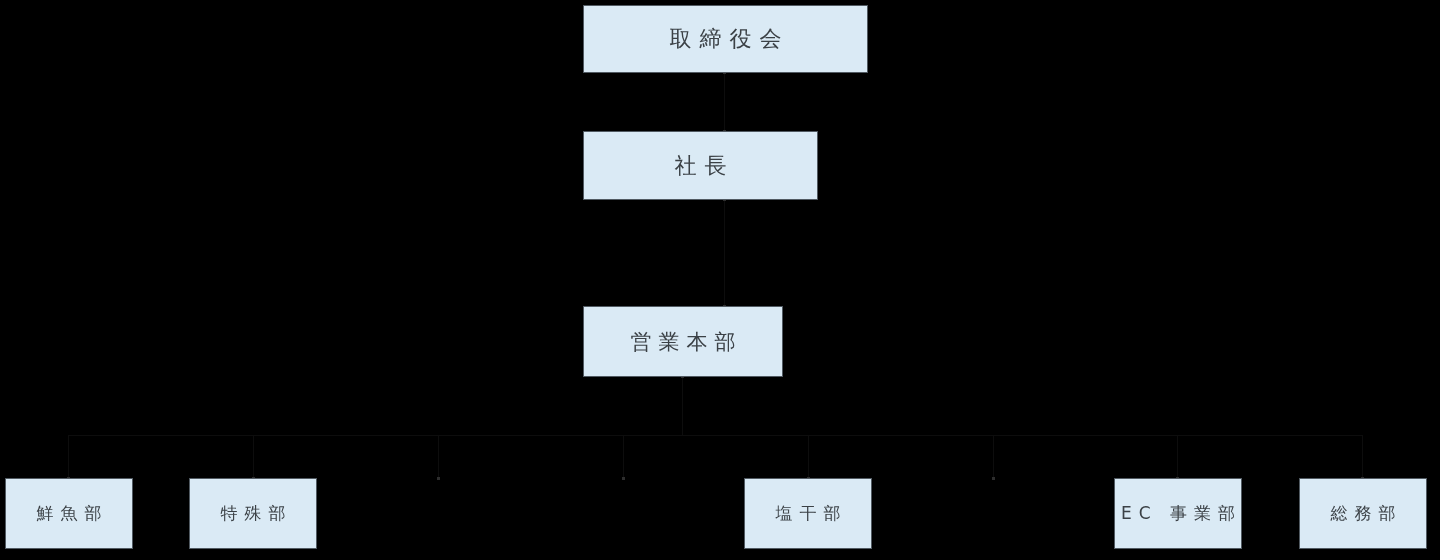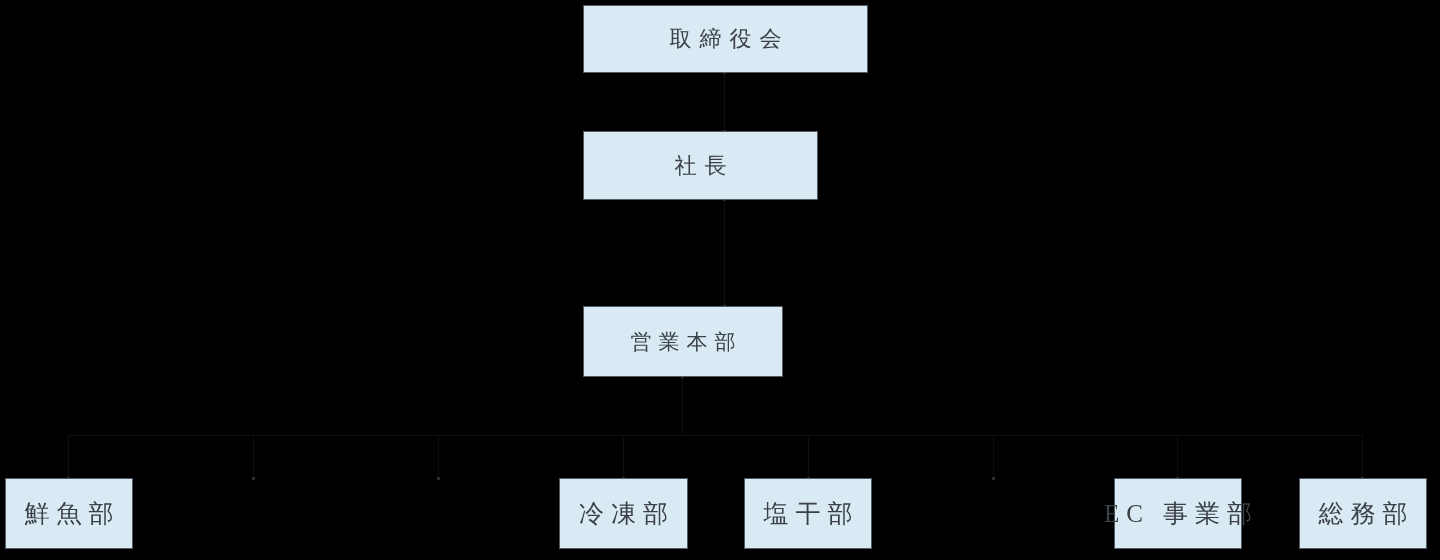--- a/index.html
+++ b/index.html
@@ -27,21 +27,21 @@
     color:var(--text);
   }
   .node span{
     display:block;
     letter-spacing:8px;
     text-indent:8px;
     white-space:nowrap;
   }
   .node.lvl-top{font-size:22px;}
   .node.lvl-mid{font-size:21px;text-align:center;}
-  .node.lvl-dept{font-size:25px;font-family:Liberation Serif, serif;}
+  .node.lvl-dept{font-size:17px;}
   .node.lvl-dept span,
   .node.lvl-mid span{letter-spacing:7px;text-indent:7px;}
   .connector{position:absolute;background:var(--connector);}
   .connector.v{width:1px;}
   .connector.h{height:1px;}
   .nub{
     position:absolute;
     width:3px;height:3px;
     background:var(--junction-nub);
   }
@@ -86,22 +86,22 @@
     <span>社長</span>
   </div>
 
   <div class="node lvl-mid" style="left:583px;top:306px;width:200px;height:71px">
     <span>営業本部</span>
   </div>
 
   <div class="node lvl-dept" style="left:5px;top:478px;width:128px;height:71px">
     <span>鮮魚部</span>
   </div>
-  <div class="node lvl-dept" style="left:559px;top:478px;width:129px;height:71px">
-    <span>冷凍部</span>
+  <div class="node lvl-dept" style="left:189px;top:478px;width:128px;height:71px">
+    <span>特殊部</span>
   </div>
   <div class="node lvl-dept" style="left:744px;top:478px;width:128px;height:71px">
     <span>塩干部</span>
   </div>
   <div class="node lvl-dept" style="left:1114px;top:478px;width:128px;height:71px">
     <span>EC 事業部</span>
   </div>
   <div class="node lvl-dept" style="left:1299px;top:478px;width:128px;height:71px">
     <span>総務部</span>
   </div>

